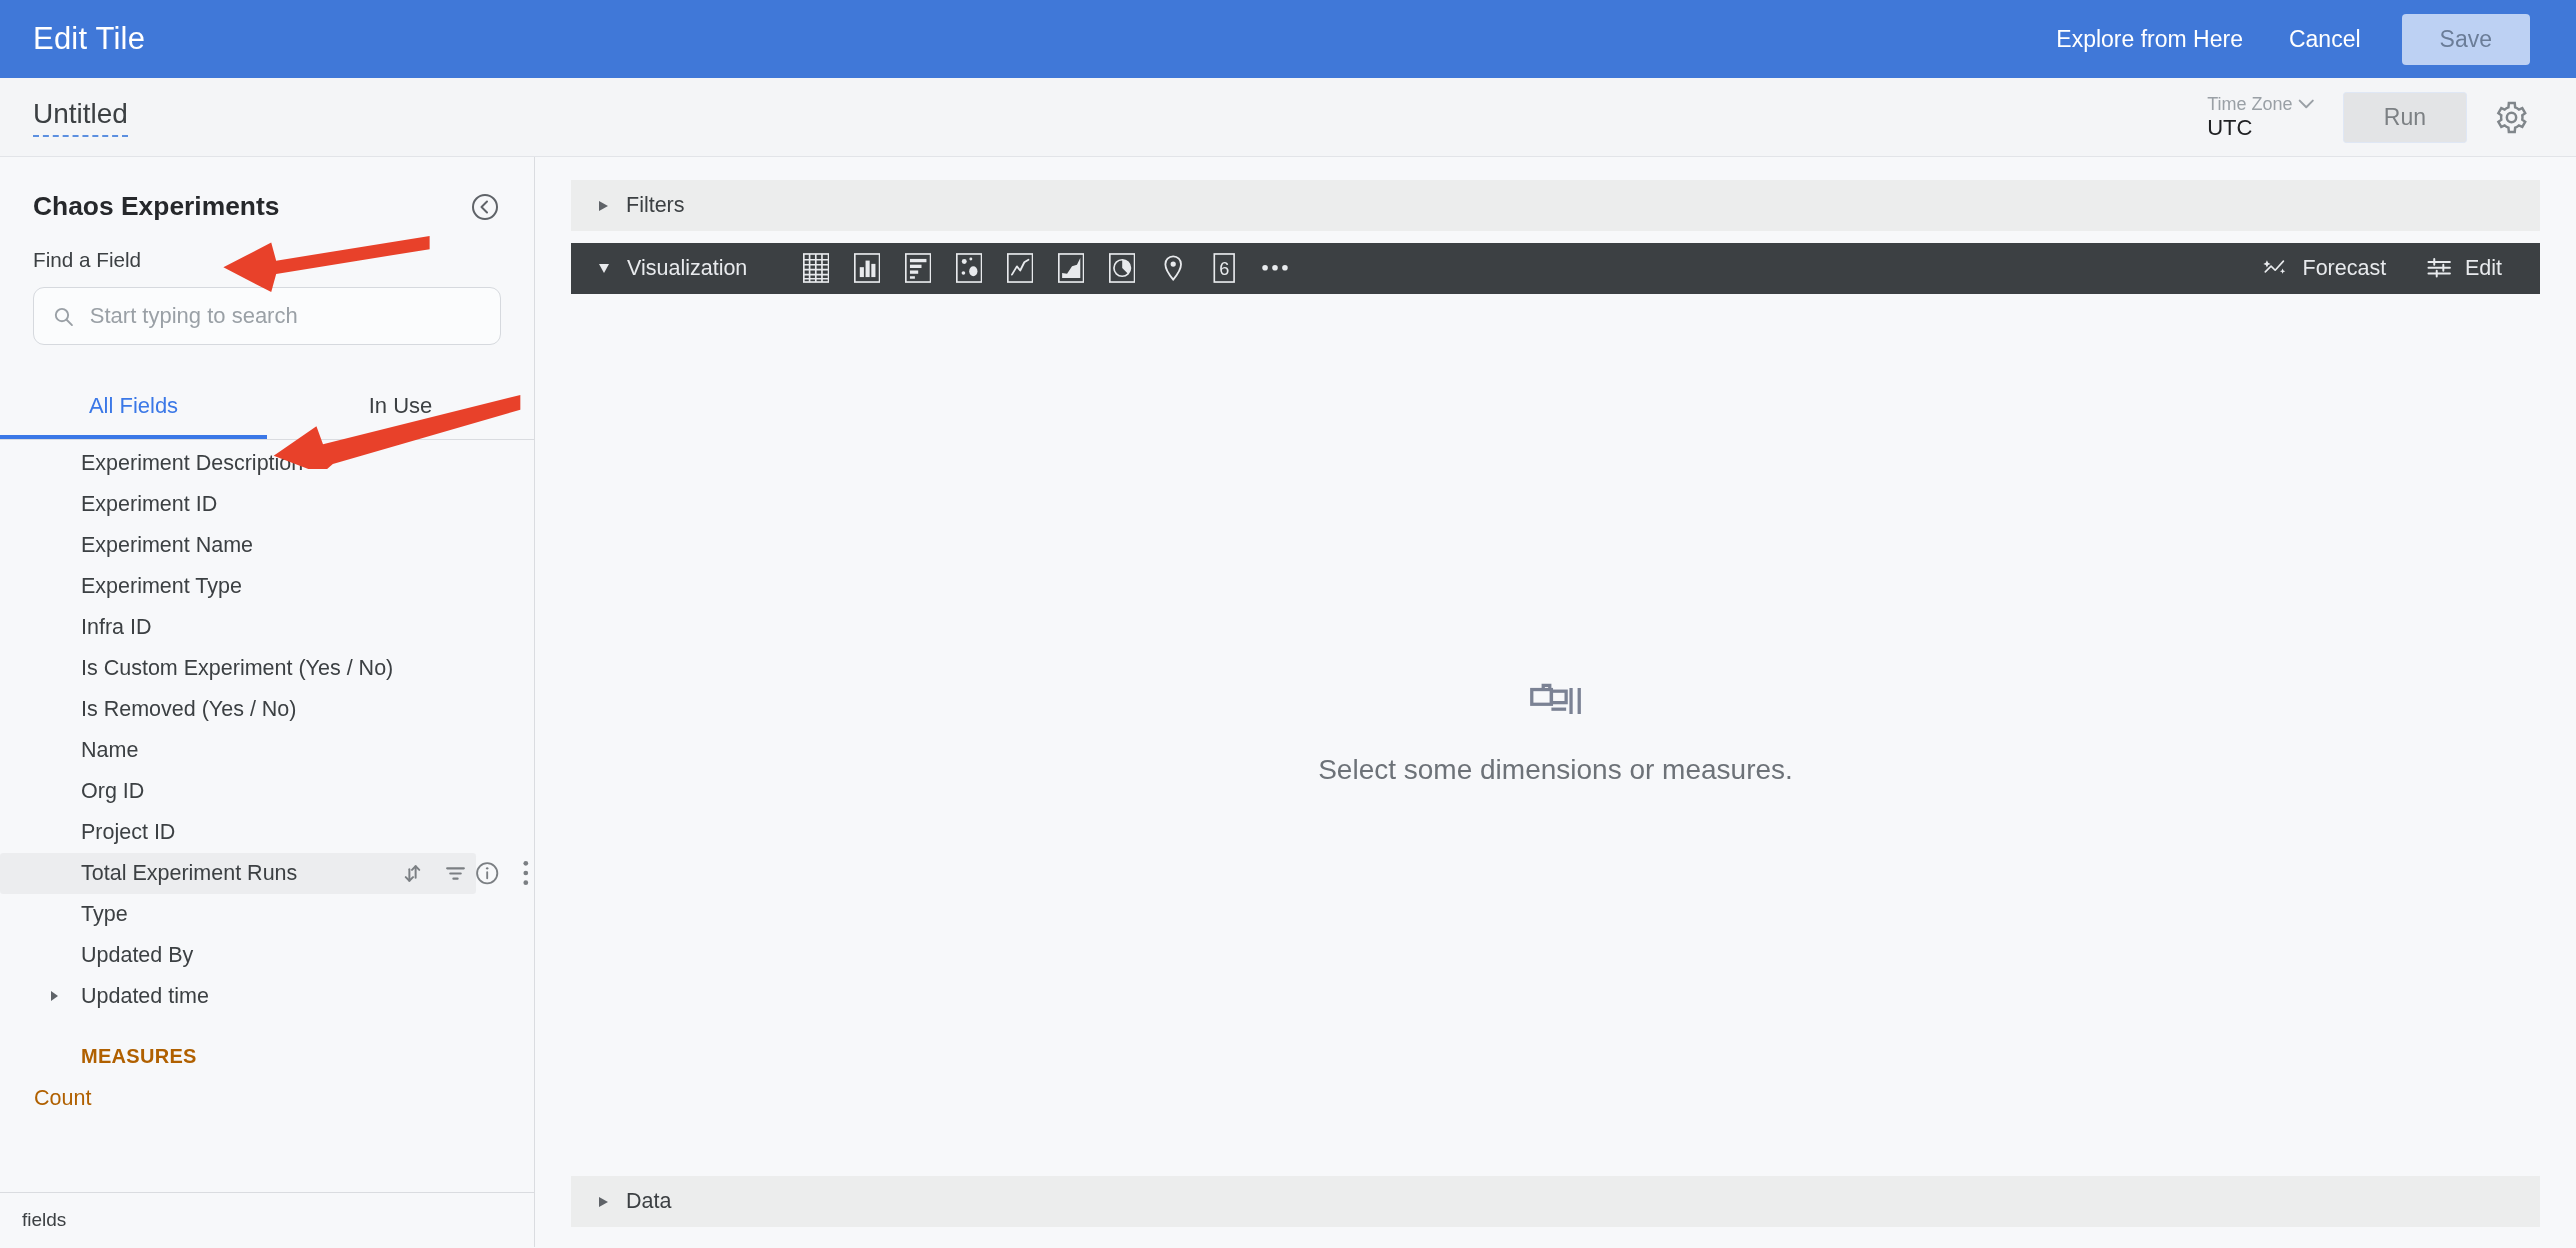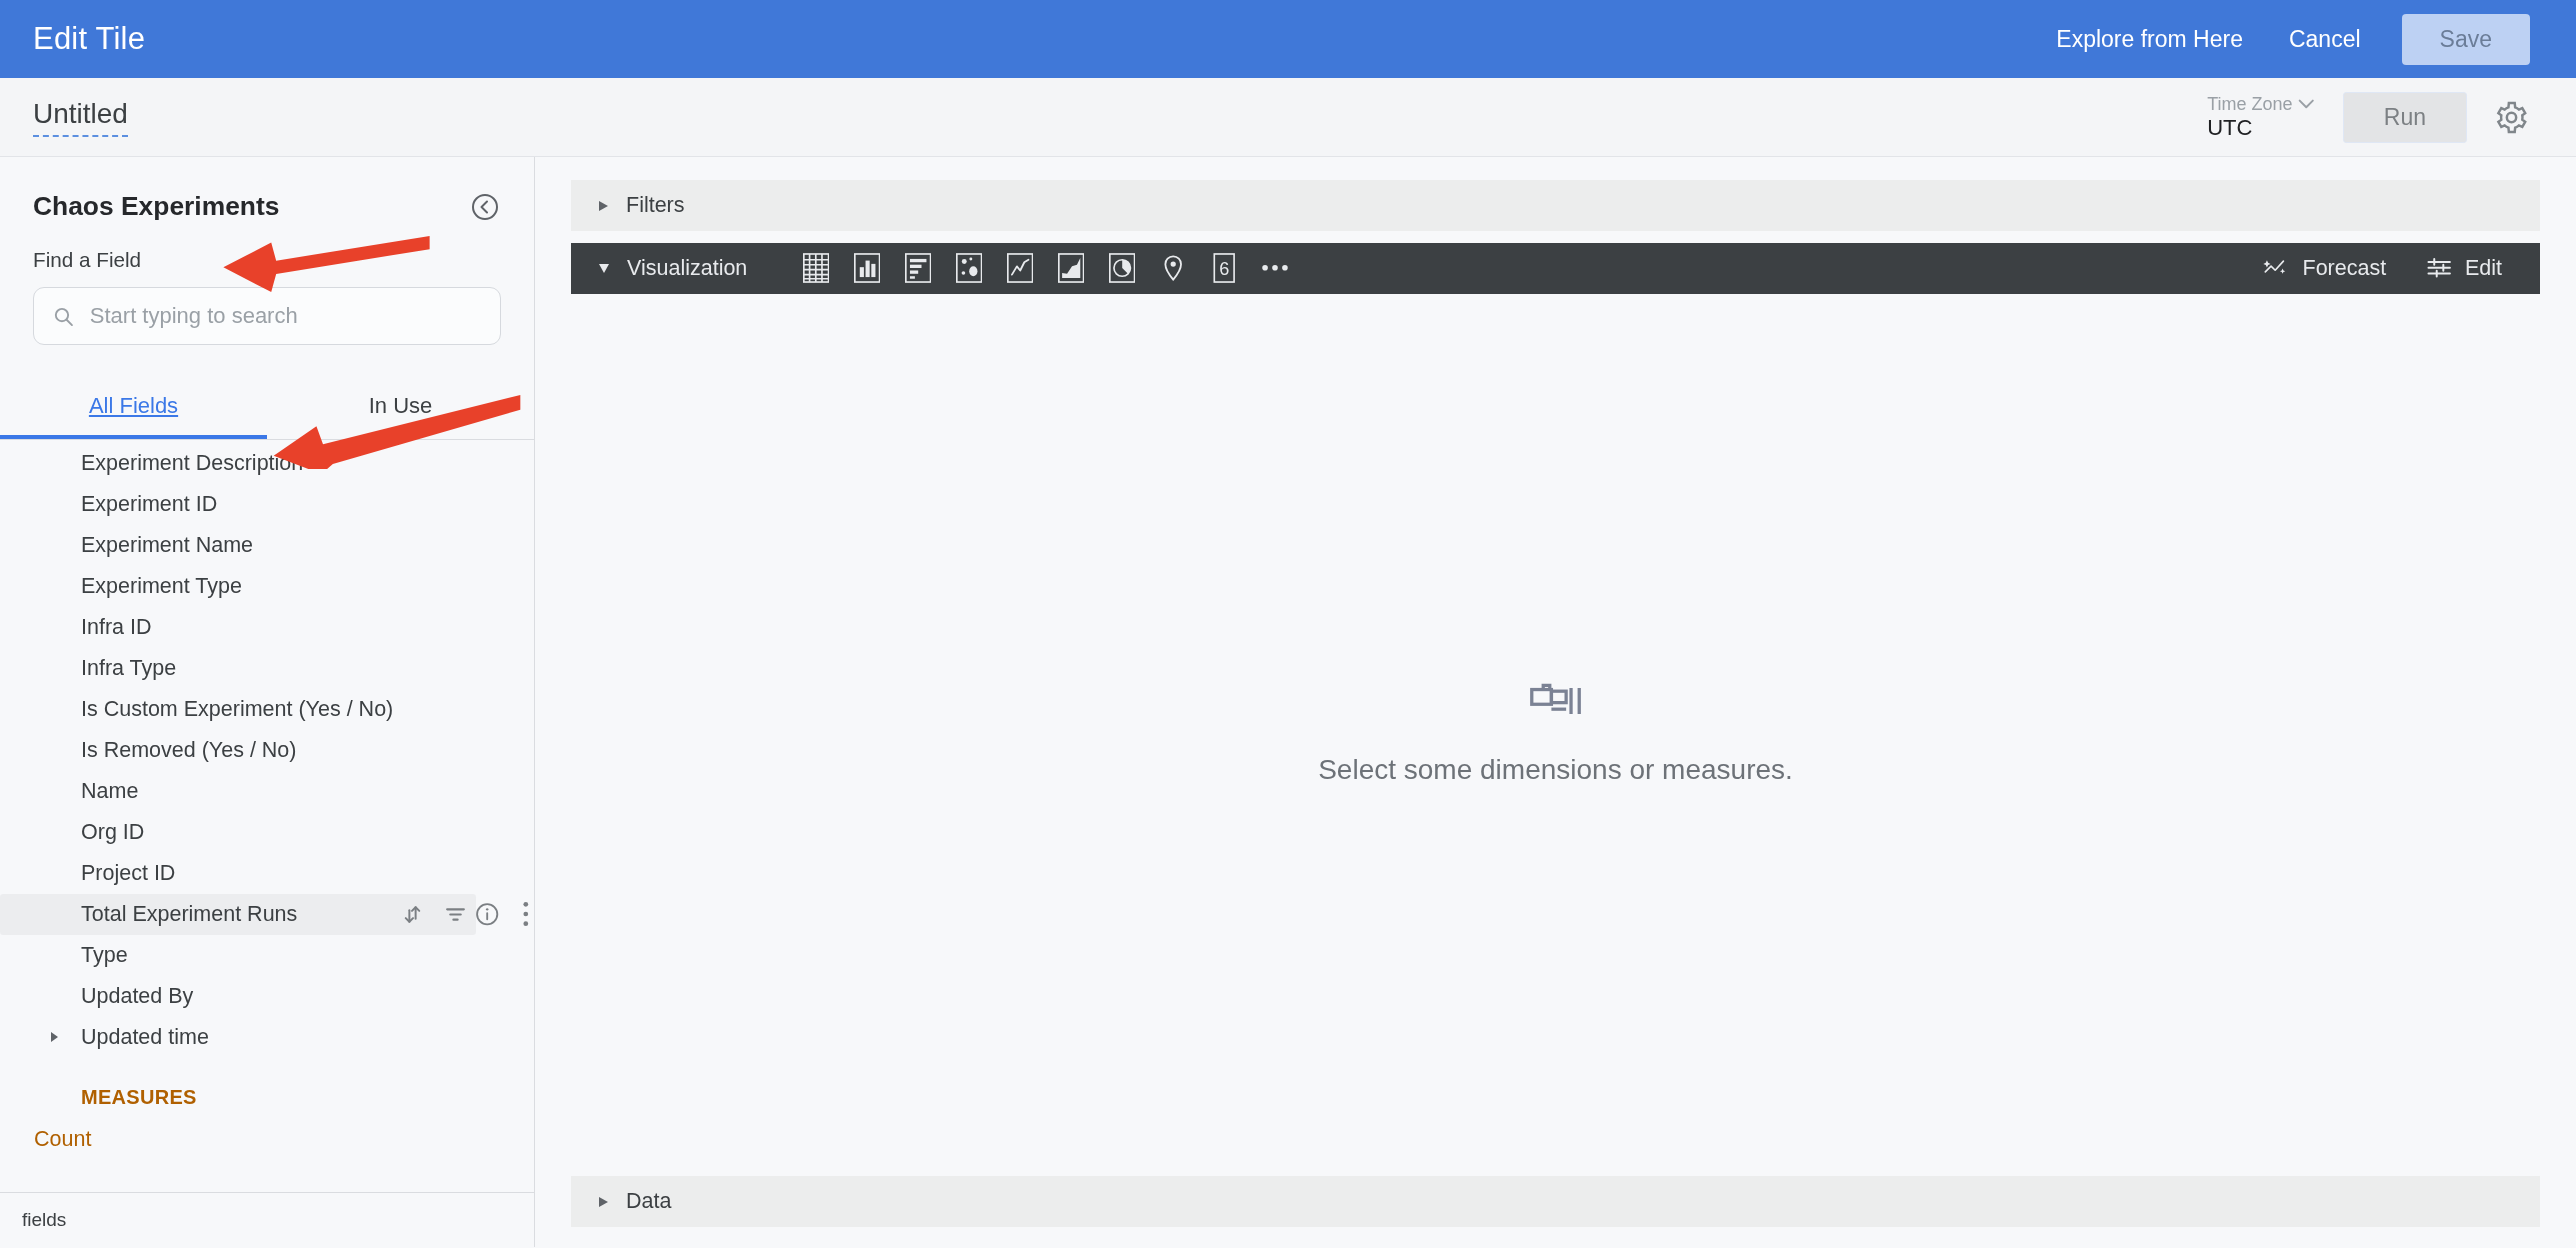--- a/index.html
+++ b/index.html
@@ -183,21 +183,21 @@
   }
   .tab {
     flex: 1;
     text-align: center;
     font-size: 22px;
     padding: 16.5px 0 20px 0;
     color: #3c4043;
     cursor: pointer;
     position: relative;
   }
-  .tab.active { color: #3b78e7; text-decoration: underline; }
+  .tab.active { color: #3b78e7; }
   .tab.active::after {
     content: "";
     position: absolute;
     left: 0; right: 0; bottom: -0.8px;
     height: 4.1px;
     background: #3b78e7;
   }
 
   .field-list {
     flex: 1;
@@ -429,23 +429,20 @@
           <span>Experiment ID</span>
         </div>
         <div class="field-row">
           <span>Experiment Name</span>
         </div>
         <div class="field-row">
           <span>Experiment Type</span>
         </div>
         <div class="field-row">
           <span>Infra ID</span>
-        </div>
-        <div class="field-row">
-          <span>Infra Type</span>
         </div>
         <div class="field-row">
           <span>Is Custom Experiment (Yes / No)</span>
         </div>
         <div class="field-row">
           <span>Is Removed (Yes / No)</span>
         </div>
         <div class="field-row">
           <span>Name</span>
         </div>

